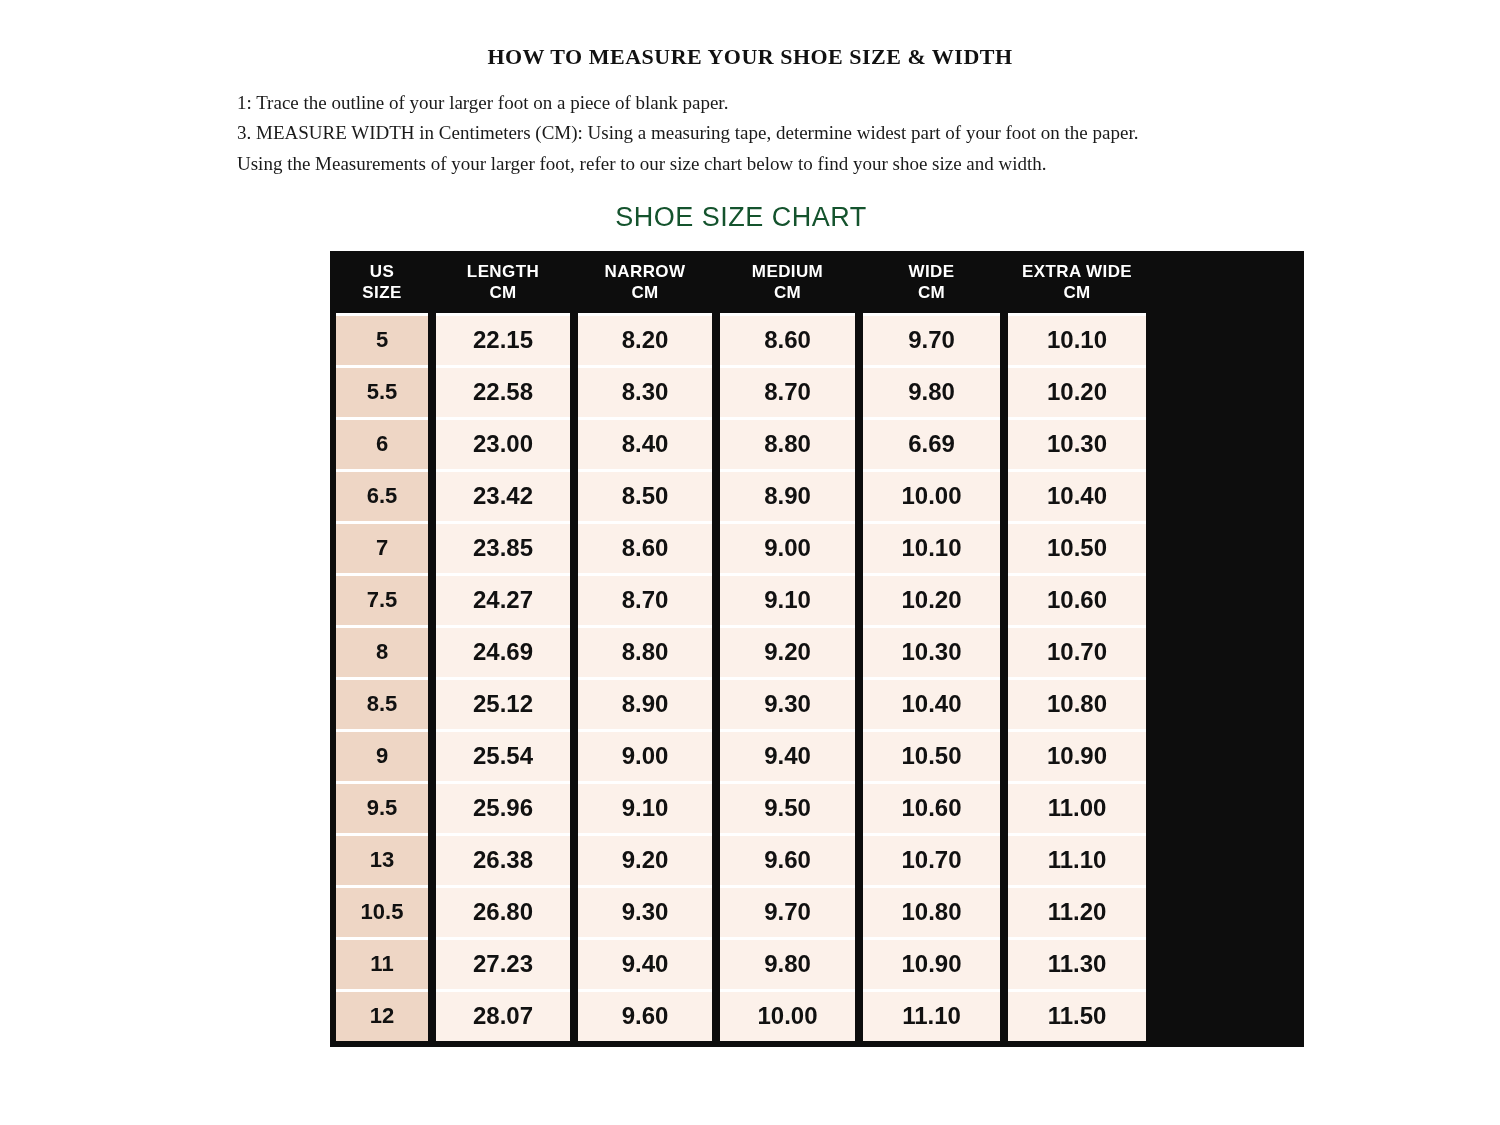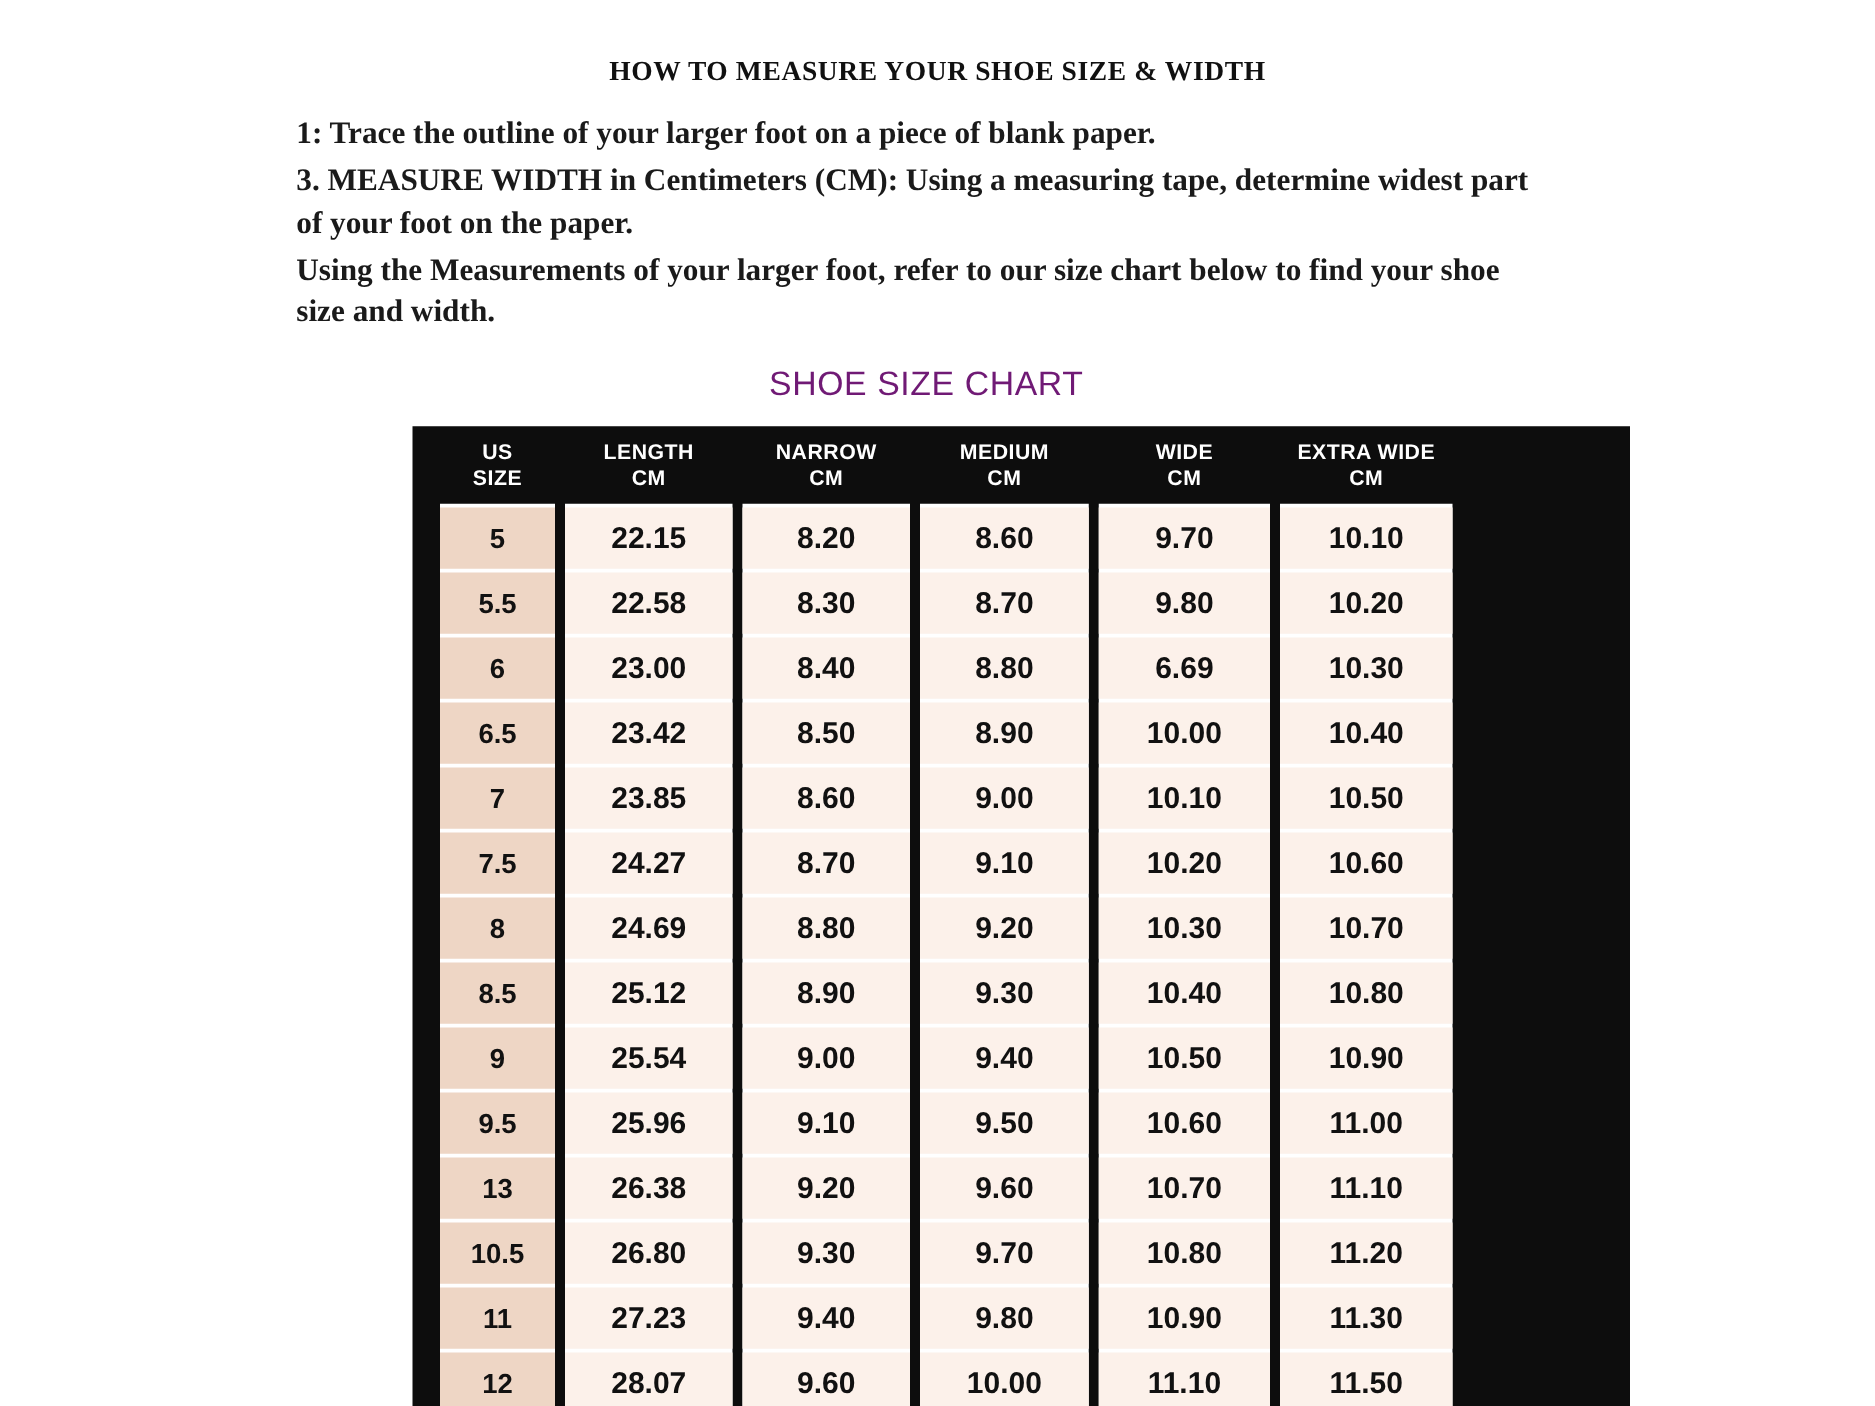--- a/index.html
+++ b/index.html
@@ -16,39 +16,38 @@
     margin-top: 44px;
     text-align: center;
     font-size: 22px;
     font-weight: bold;
     letter-spacing: 0.5px;
     color: #111111;
   }
   .instructions {
     margin: 20px 0 0 237px;
     width: 990px;
-    font-size: 25px;
+    font-size: 19px;
     line-height: 1.33;
-    font-weight: bold;
   }
   .instructions p { margin: 0 0 5px 0; }
   .chart-title {
     margin: 26px 0 0 330px;
     width: 822px;
     text-align: center;
     font-family: "Liberation Sans", sans-serif;
     font-size: 27px;
     letter-spacing: 0.5px;
-    color: #701a75;
+    color: #14532d;
   }
   .size-table {
     margin: 18px 0 0 330px;
     width: 974px;
     background: #0d0d0d;
-    padding: 0 6px 6px 22px;
+    padding: 0 6px 6px 6px;
   }
   .header-row {
     display: grid;
     grid-template-columns: 92px 134px 134px 135px 137px 138px;
     column-gap: 8px;
     height: 62px;
     align-items: center;
   }
   .hcell {
     text-align: center;

